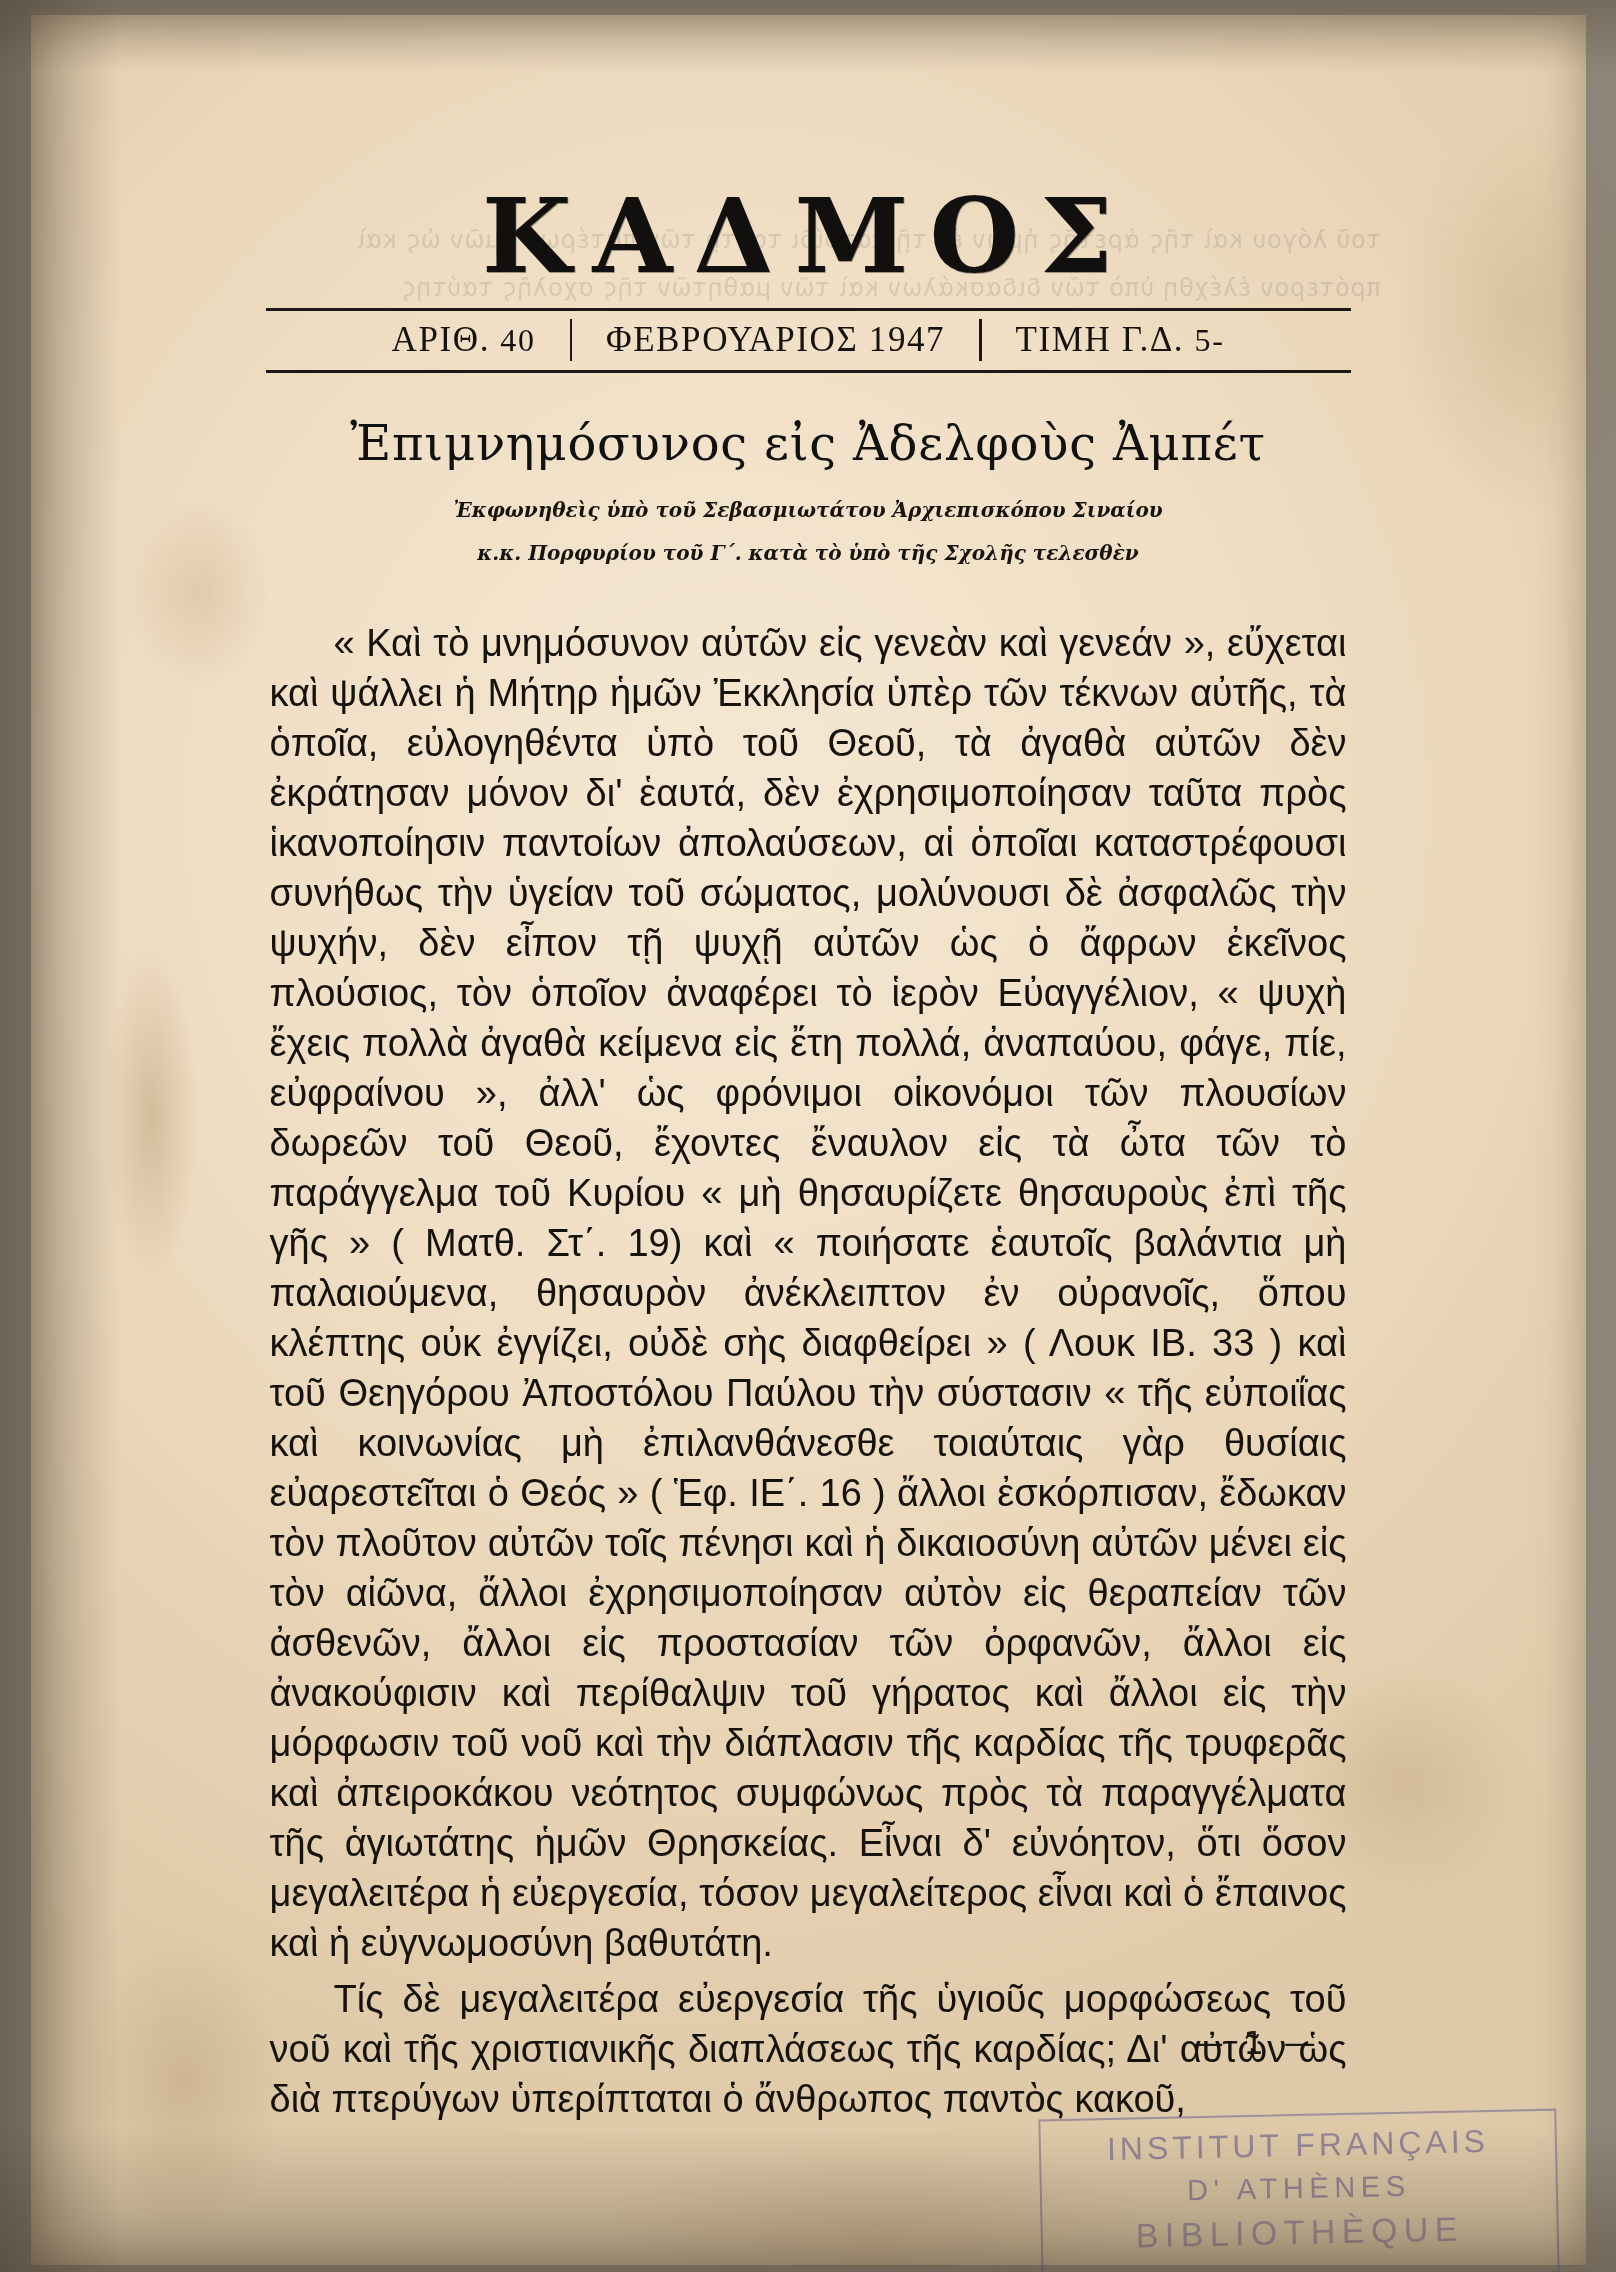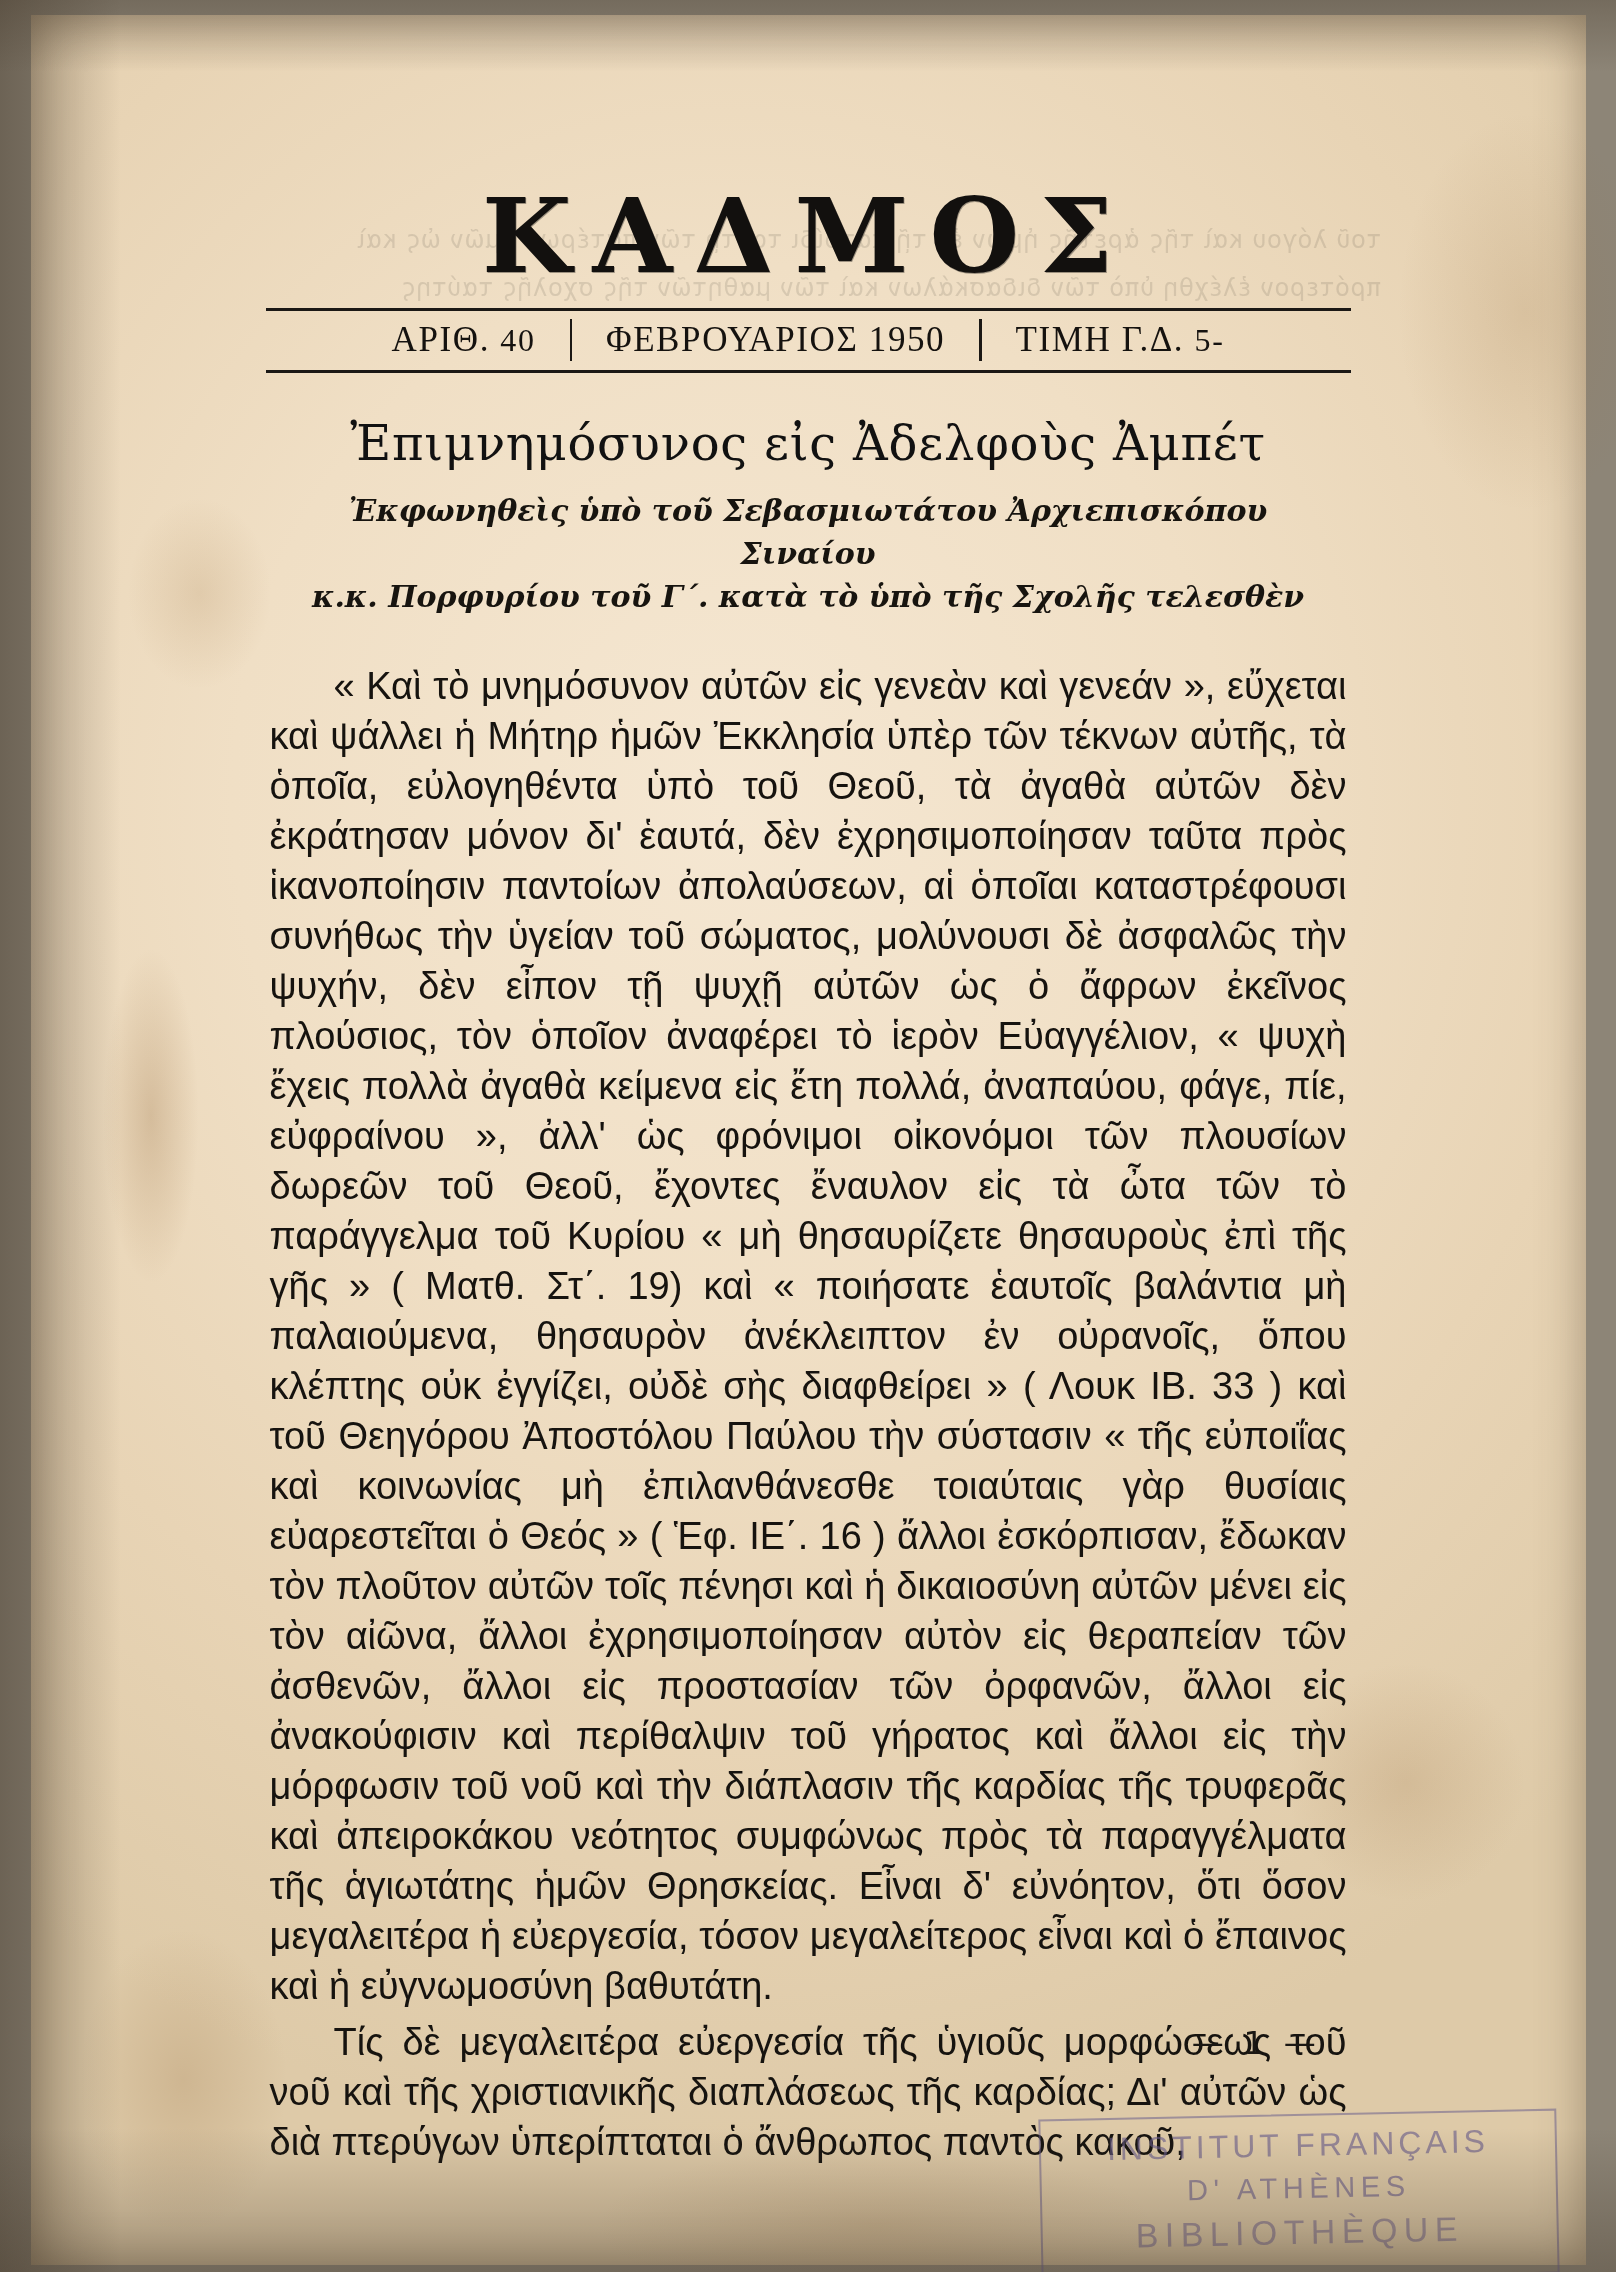--- a/index.html
+++ b/index.html
@@ -130,21 +130,21 @@
     font-size: 48px;
     letter-spacing: 0.8px;
     margin-top: 42px;
     color: #111;
   }
   .article-sub {
     text-align: center;
     font-family: "DejaVu Serif", serif;
     font-style: italic;
     font-weight: bold;
-    font-size: 30px;
+    font-size: 20px;
     line-height: 43px;
     margin: 17.7px auto 0;
     width: 1053px;
     color: #17140f;
   }
   .body-text {
     margin: 43px auto 0;
     width: 1077px;
     font-family: Liberation Sans, sans-serif;
     font-size: 38px;
@@ -220,21 +220,21 @@
 
       <div class="masthead">
         <div class="title-kadmos">ΚΑΔΜΟΣ</div>
 
         <div class="issue-bar">
           <div class="issue-cell">
             <span>ΑΡΙΘ.</span>
             <span class="issue-num">40</span>
           </div>
           <div class="issue-sep"></div>
-          <div class="issue-cell">ΦΕΒΡΟΥΑΡΙΟΣ 1950</div>
+          <div class="issue-cell">ΦΕΒΡΟΥΑΡΙΟΣ 1947</div>
           <div class="issue-sep"></div>
           <div class="issue-cell">
             <span>ΤΙΜΗ Γ.Δ.</span>
             <span class="issue-num">5-</span>
           </div>
         </div>
       </div>
 
       <div class="article-title">Ἐπιμνημόσυνος εἰς Ἀδελφοὺς Ἀμπέτ</div>
 

